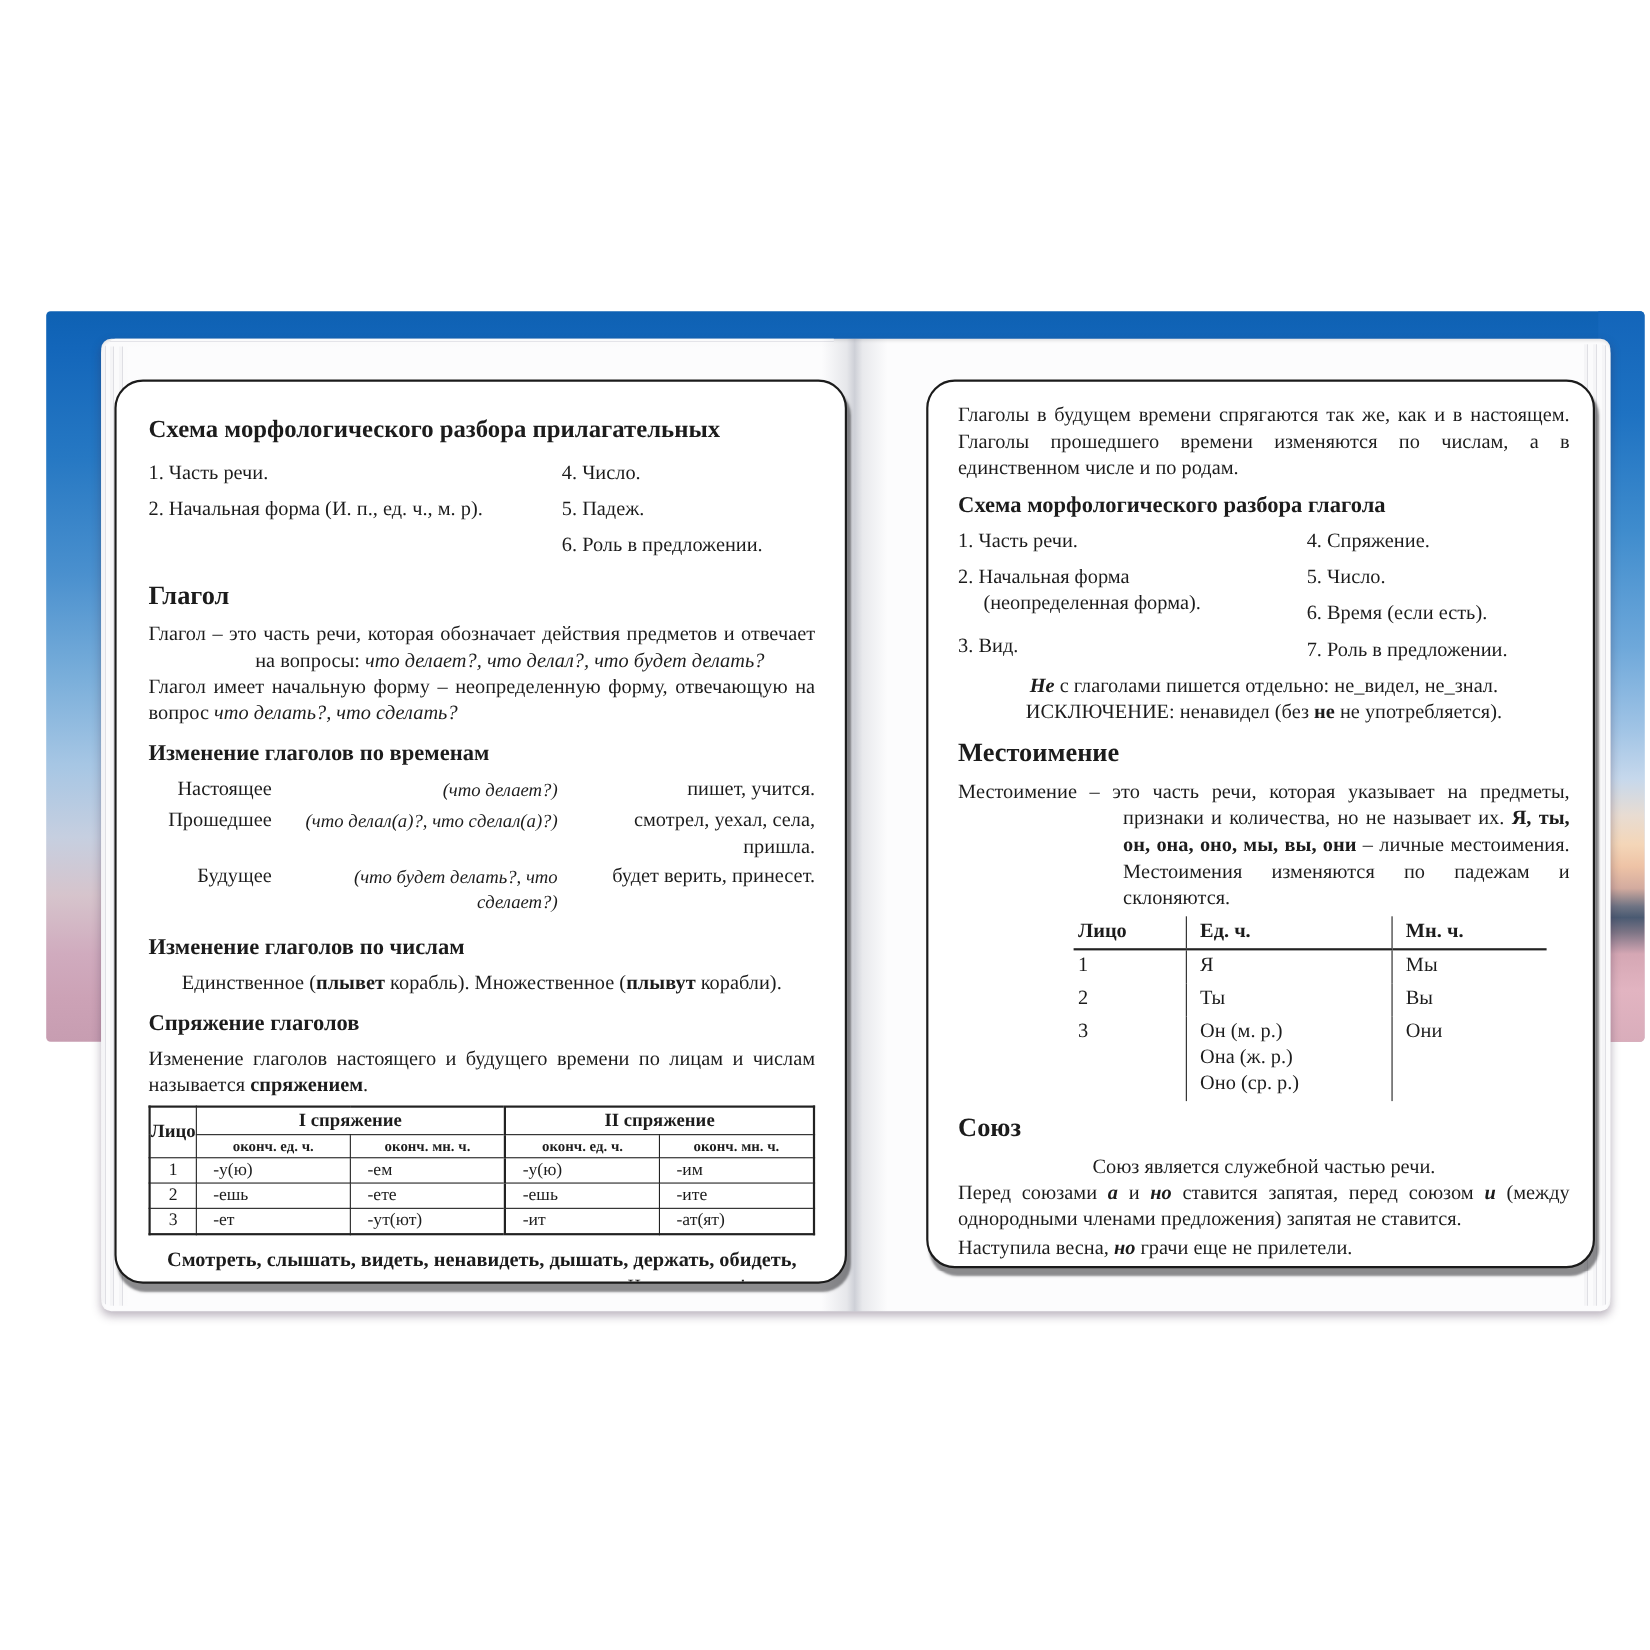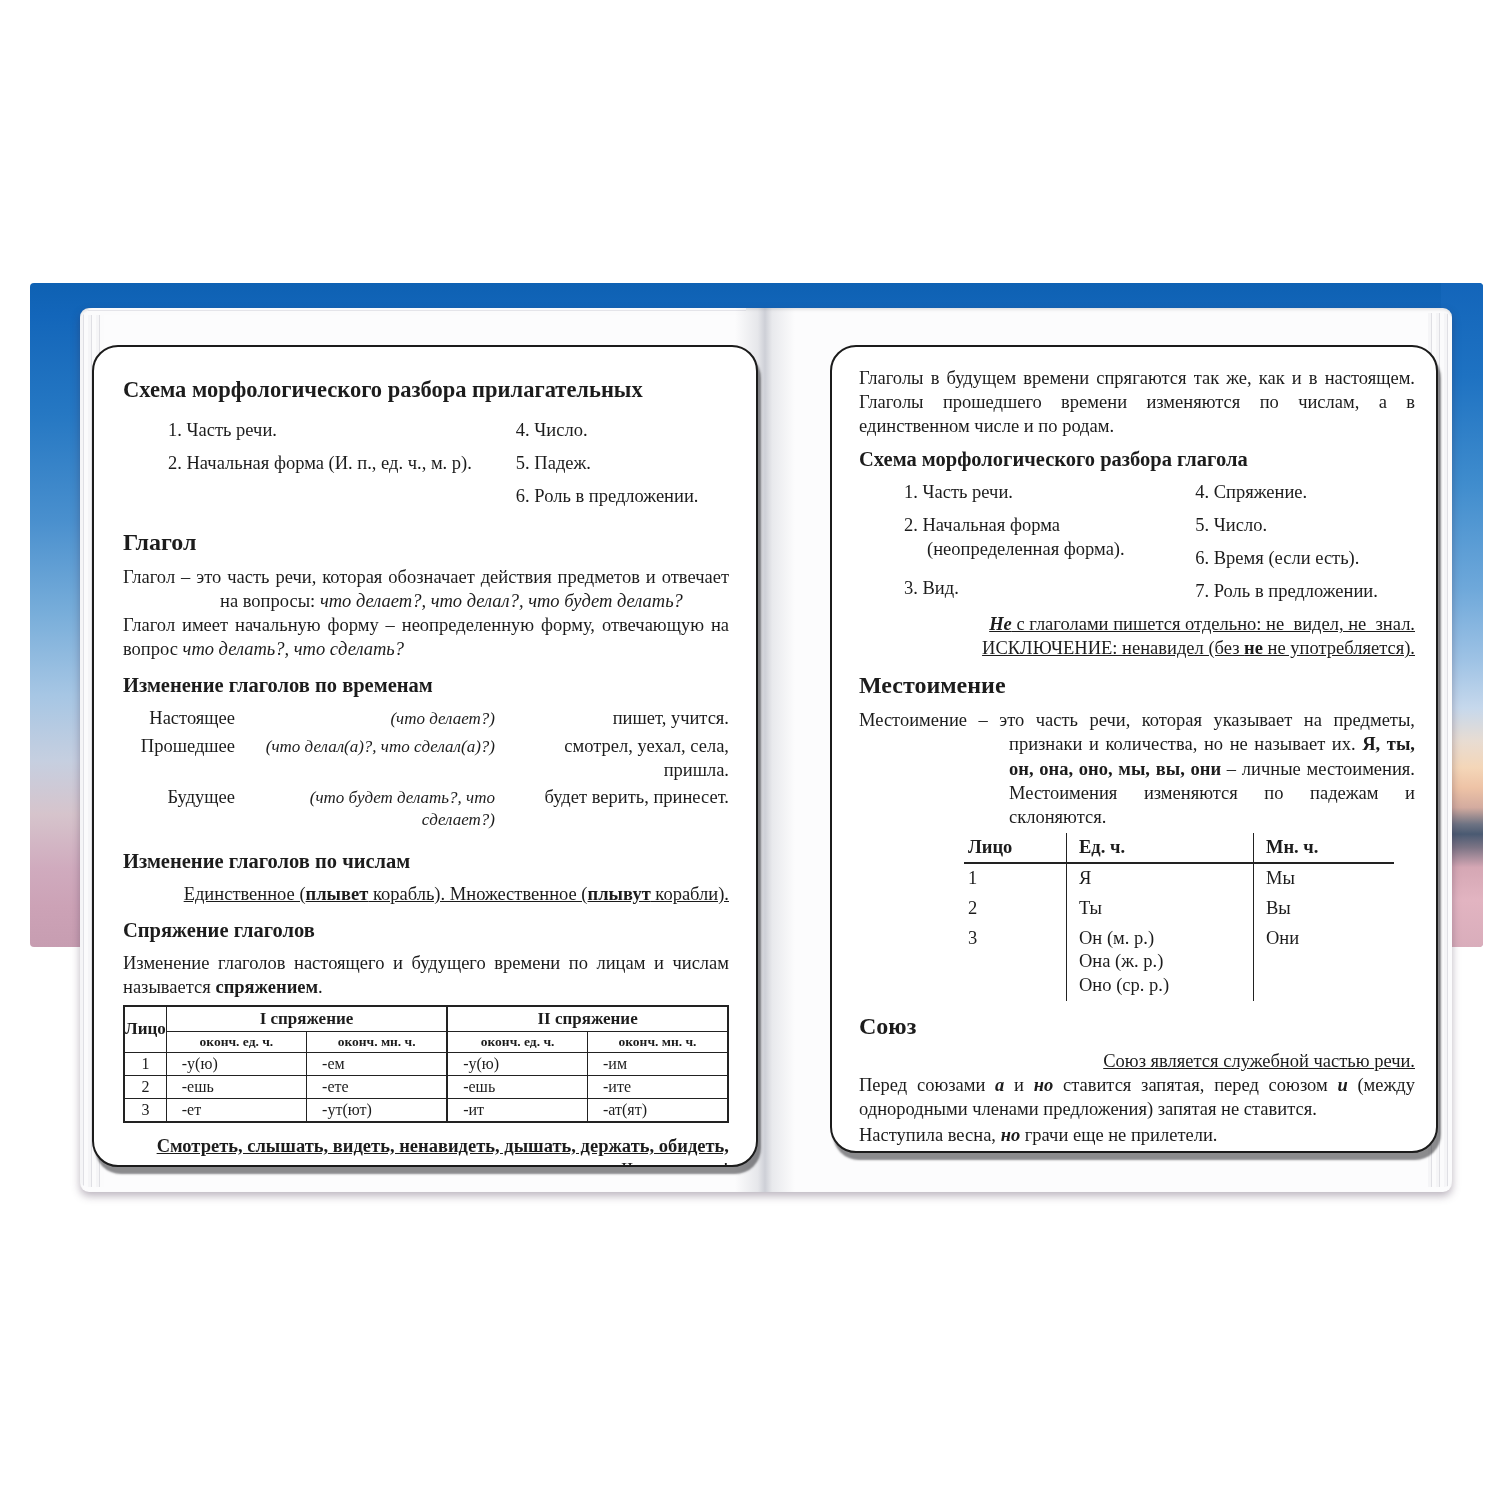--- a/index.html
+++ b/index.html
@@ -1,17 +1,17 @@
 <!DOCTYPE html>
 <html><head>
 <meta charset="utf-8">
 <style>
   html,body{margin:0;padding:0;width:1500px;height:1500px;overflow:hidden;background:#ffffff;
     font-family:"Liberation Serif","DejaVu Serif",serif;color:#1c1c1c;}
-  .photo{position:absolute;left:30px;top:283px;width:1453px;height:664px;border-radius:4px;
+  .photo{position:absolute;left:42px;top:283px;width:1453px;height:664px;border-radius:4px;
     background:linear-gradient(180deg,#0e61b3 0%,#1366ba 5%,#2678c3 20%,#4a90ce 36%,#79aeda 50%,
       #a6c6e4 62%,#c6cfe0 72%,#d6c4cc 80%,#d0abbe 88%,#cca2b6 94%,#c79db1 100%);}
   .cover-right{position:absolute;right:0;top:0;width:42px;height:100%;border-radius:0 4px 4px 0;
     background:linear-gradient(180deg,#1365ba 0%,#1e72c2 14%,#3f8ccd 30%,#6ea8da 46%,#9fc3e5 57%,
       #c6d8ec 64%,#e8dcd2 69%,#f4d6b8 73%,#eec3a6 76%,#d3ab9f 79%,#6e7383 81.5%,#4a5a72 83%,
       #7c7485 85%,#d5a7b4 88%,#e2b4c1 93%,#d9adbb 100%);}
   .book{position:absolute;left:50px;top:25px;width:1372px;height:884px;background:#fcfcfd;
     border-radius:9px;box-shadow:0 4px 9px rgba(60,40,70,.35), inset 0 2px 3px rgba(0,0,0,.10);}
   .edge{position:absolute;top:5px;bottom:5px;width:24px;
     background:repeating-linear-gradient(90deg,#f5f5f7 0 3px,#dfdfe4 3px 4px,#fbfbfc 4px 8px);}
@@ -23,25 +23,25 @@
     background:linear-gradient(90deg,rgba(0,0,0,0) 0%,rgba(130,135,150,.18) 38%,
       rgba(108,114,134,.32) 50%,rgba(130,135,150,.16) 62%,rgba(0,0,0,0) 100%);}
   .panel{position:absolute;box-sizing:border-box;background:#ffffff;border:2.5px solid #1b1b1b;
     border-radius:26px;box-shadow:3px 7px 2px rgba(25,25,30,.5);overflow:hidden;}
   .panel-left{left:12px;top:37px;width:666px;height:822px;padding:20px 27px 0 29px;}
   .panel-right{left:750px;top:37px;width:608px;height:808px;padding:19px 21px 0 27px;}
   .box-title{font-size:22.5px;font-weight:bold;margin:10px 0 15px;}
   .h1{font-size:24px;font-weight:bold;margin:12px 0 9px;}
   .h2{font-size:20.5px;font-weight:bold;margin:13px 0 9px;}
   .p{font-size:18.5px;line-height:1.3;text-align:justify;}
-  .p.left-al{text-align:right;text-decoration:underline;}
+  .p.left-al{text-align:center;}
   .rb{font-weight:bold;}.ri{font-style:italic;}
   .hang-verb{padding-left:97px;text-indent:-97px;}
   .hang-pron{padding-left:150px;text-indent:-150px;}
-  .cols{display:flex;margin-left:45px;}
+  .cols{display:flex;}
   .colA{width:62%;}.colB{flex:1;}
   .panel-right .colA{width:57%;}
   .li{font-size:18.5px;line-height:1.3;margin-bottom:9px;padding-left:23px;text-indent:-23px;
     white-space:pre-line;}
   .panel-right .colA .li:nth-child(3){margin-top:15px;}
   table{border-collapse:collapse;}
   .tenses{width:100%;margin:2px 0 16px;text-align:right;}
   .tenses td{vertical-align:top;padding:1px 0 3px;font-size:18.5px;line-height:1.28;}
   .tenses td:nth-child(1){width:112px;}
   .tenses td:nth-child(2){width:260px;font-style:italic;font-size:17px;padding-top:2px;}

